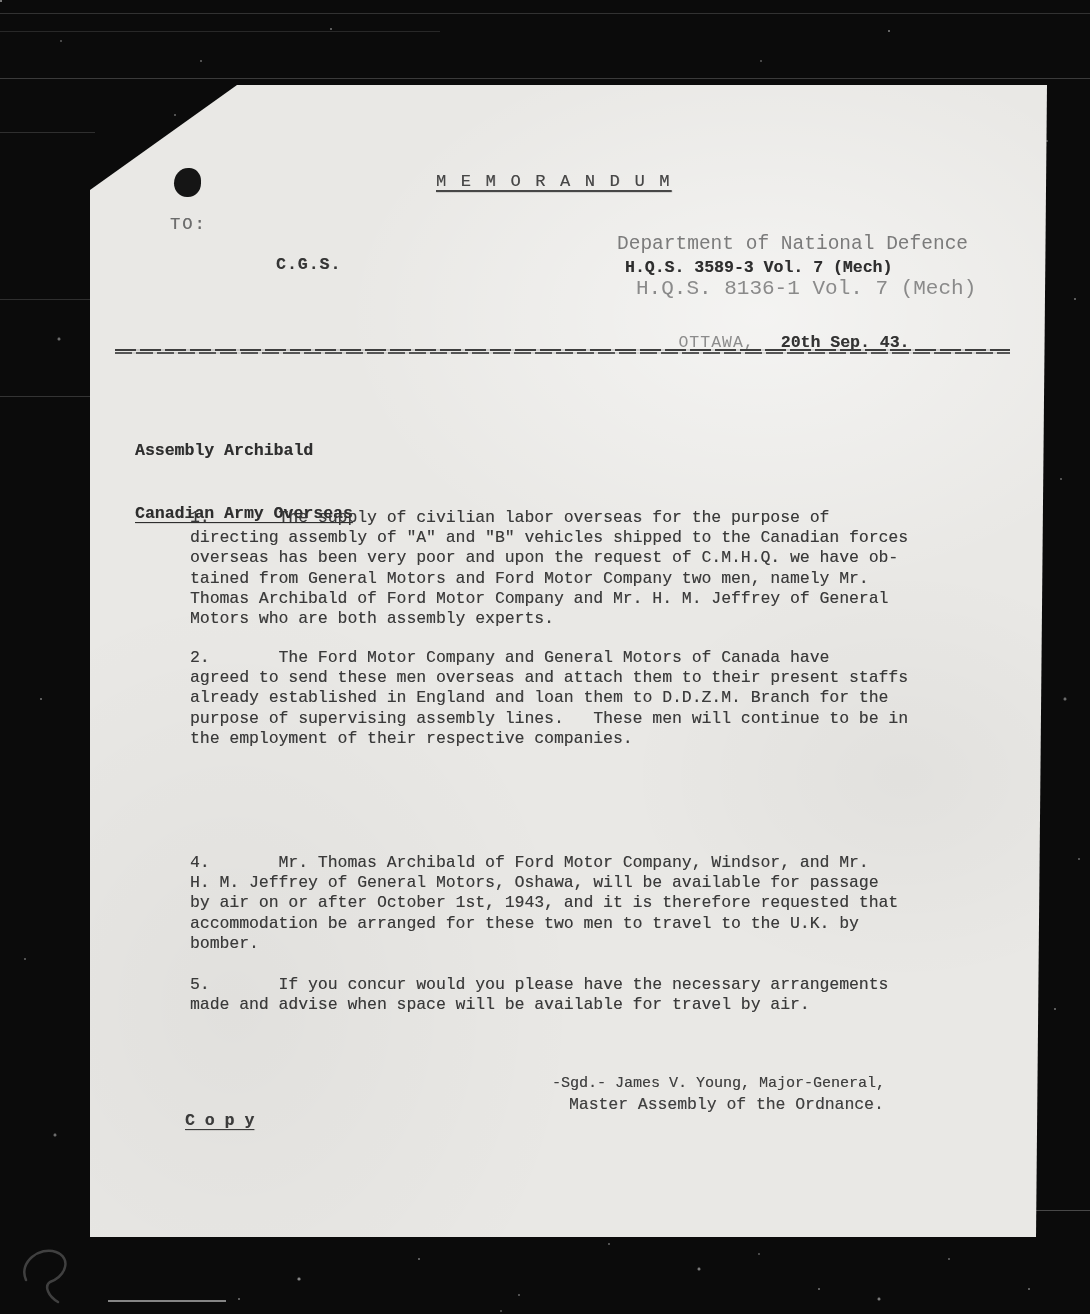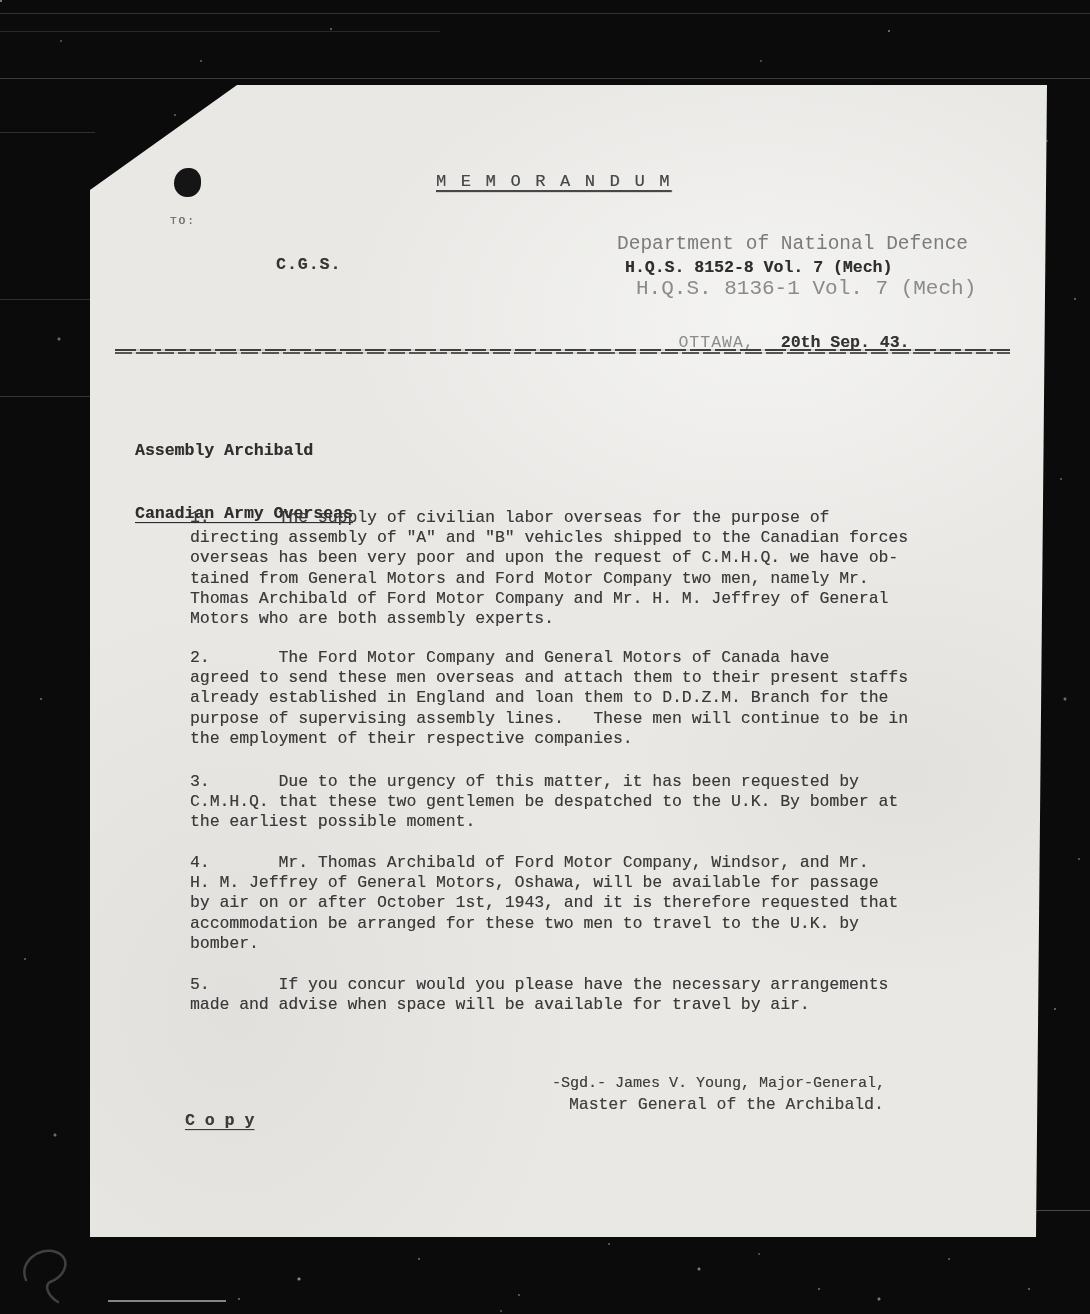--- a/index.html
+++ b/index.html
@@ -48,21 +48,21 @@
   .paper *{position:absolute; white-space:pre-wrap;}
   .hole{
     width:27px; height:29px; border-radius:55% 45% 50% 50%;
     background:#151515; left:84px; top:83px;
   }
   .ink{ text-shadow:0.3px 0.3px 0.5px rgba(45,45,45,.45); }
   .memo-title{
     left:346px; top:87px; font-size:17px; letter-spacing:2.2px; color:#474747;
     text-decoration:underline; text-underline-offset:4px; text-decoration-thickness:1.5px;
   }
-  .to-label{left:80px; top:130px; font-size:11px; color:#6b6b6b; letter-spacing:2px;}
+  .to-label{left:80px; top:130px; font-size:17px; color:#6b6b6b; letter-spacing:2px;}
   .recipient{left:186px; top:170px; font-size:16.5px; font-weight:700; color:#353535; letter-spacing:1px;}
   .dept-line{left:527px; top:148px; font-size:19.5px; color:#7b7b7b;}
   .ref1{left:535px; top:173px; font-size:16.5px; font-weight:700; color:#2e2e2e;}
   .ref2{left:514px; top:192px; font-size:21px; color:#8a8a8a;margin-left:32px;}
   .place-date{left:529px; top:229px; font-size:16.5px;text-align:right;}
   .place-date .place{position:static; color:#8b8b8b; letter-spacing:1px;}
   .place-date .date{position:static; color:#333; font-weight:700; margin-left:26px;}
   .rule{left:25px; top:264px; width:895px; height:6px;}
   .rule-row{position:absolute; left:0; width:100%; height:1.7px;
     background:repeating-linear-gradient(90deg,#3e3e3e 0 21px, rgba(62,62,62,.18) 21px 25px);}
@@ -99,21 +99,21 @@
   <div class="paper">
 
     <div class="hole"></div>
 
     <div class="memo-title ink">M E M O R A N D U M</div>
 
     <div class="to-label ink">TO:</div>
     <div class="recipient ink">C.G.S.</div>
 
     <div class="dept-line">Department of National Defence</div>
-    <div class="ref1 ink">H.Q.S. 8152-8 Vol. 7 (Mech)</div>
+    <div class="ref1 ink">H.Q.S. 3589-3 Vol. 7 (Mech)</div>
     <div class="ref2">H.Q.S. 8136-1 Vol. 7 (Mech)</div>
 
     <div class="place-date">
       <span class="place">OTTAWA,</span><span class="date ink">20th Sep. 43.</span>
     </div>
 
     <div class="rule">
       <div class="rule-row" style="top:0"></div>
       <div class="rule-row r2"></div>
     </div>
@@ -127,30 +127,27 @@
 directing assembly of "A" and "B" vehicles shipped to the Canadian forces
 overseas has been very poor and upon the request of C.M.H.Q. we have ob-
 tained from General Motors and Ford Motor Company two men, namely Mr.
 Thomas Archibald of Ford Motor Company and Mr. H. M. Jeffrey of General
 Motors who are both assembly experts.</div>
     <div class="para p2 ink">2.       The Ford Motor Company and General Motors of Canada have
 agreed to send these men overseas and attach them to their present staffs
 already established in England and loan them to D.D.Z.M. Branch for the
 purpose of supervising assembly lines.   These men will continue to be in
 the employment of their respective companies.</div>
-    <div class="para p3 ink">3.       Due to the urgency of this matter, it has been requested by
-C.M.H.Q. that these two gentlemen be despatched to the U.K. By bomber at
-the earliest possible moment.</div>
     <div class="para p4 ink">4.       Mr. Thomas Archibald of Ford Motor Company, Windsor, and Mr.
 H. M. Jeffrey of General Motors, Oshawa, will be available for passage
 by air on or after October 1st, 1943, and it is therefore requested that
 accommodation be arranged for these two men to travel to the U.K. by
 bomber.</div>
     <div class="para p5 ink">5.       If you concur would you please have the necessary arrangements
 made and advise when space will be available for travel by air.</div>
 
     <div class="sig1 ink">-Sgd.- James V. Young, Major-General,</div>
-    <div class="sig2 ink">Master General of the Archibald.</div>
+    <div class="sig2 ink">Master Assembly of the Ordnance.</div>
 
     <div class="copy-label u ink">C o p y</div>
 
   </div>
 </div>
 
 </body></html>

